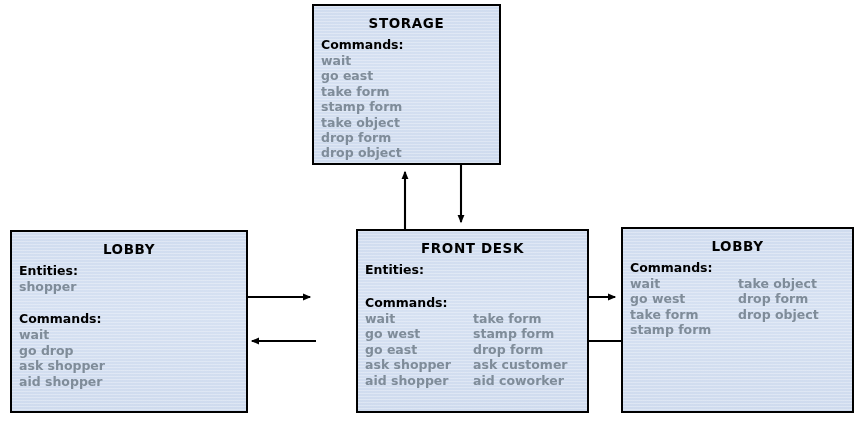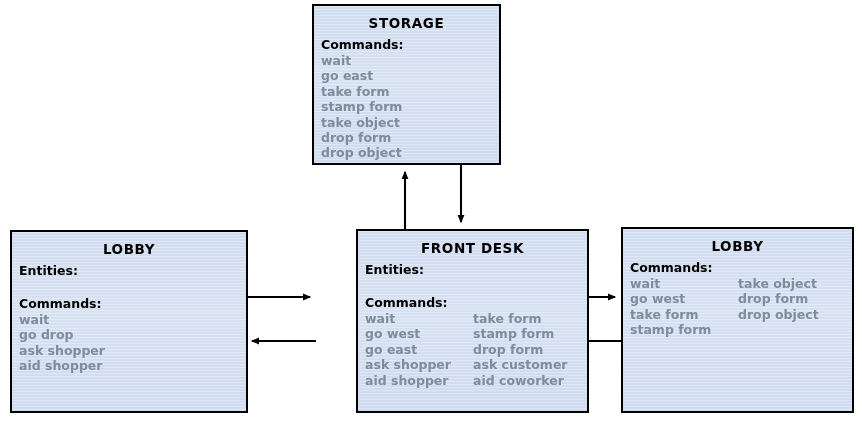--- a/index.html
+++ b/index.html
@@ -145,20 +145,21 @@
           <div class="item">drop object</div>
         </div>
       </div>
     </div>
   </div>
 
   <div class="room" id="room-lobby">
     <div class="room-title">LOBBY</div>
     <div class="section">
       <div class="section-head">Entities:</div>
+      <div class="item">shopper</div>
       <div class="gap-block"></div>
       <div class="section-head">Commands:</div>
       <div class="cols">
         <div class="col">
           <div class="item">wait</div>
           <div class="item">go drop</div>
           <div class="item">ask shopper</div>
           <div class="item">aid shopper</div>
         </div>
       </div>

